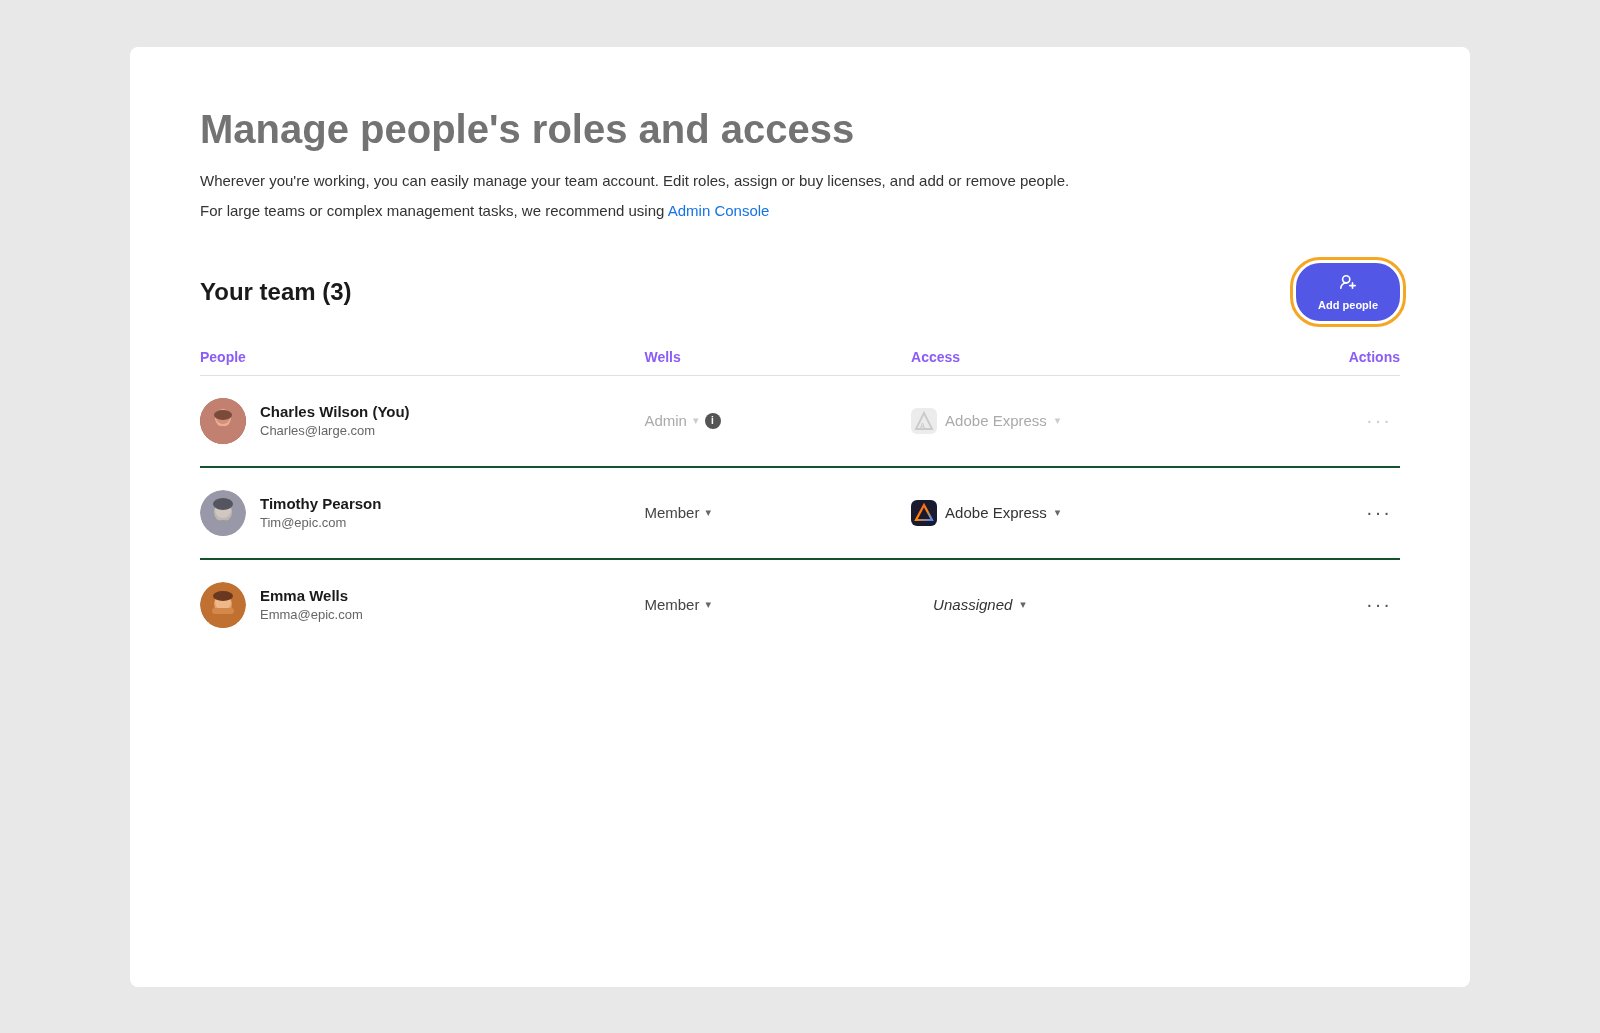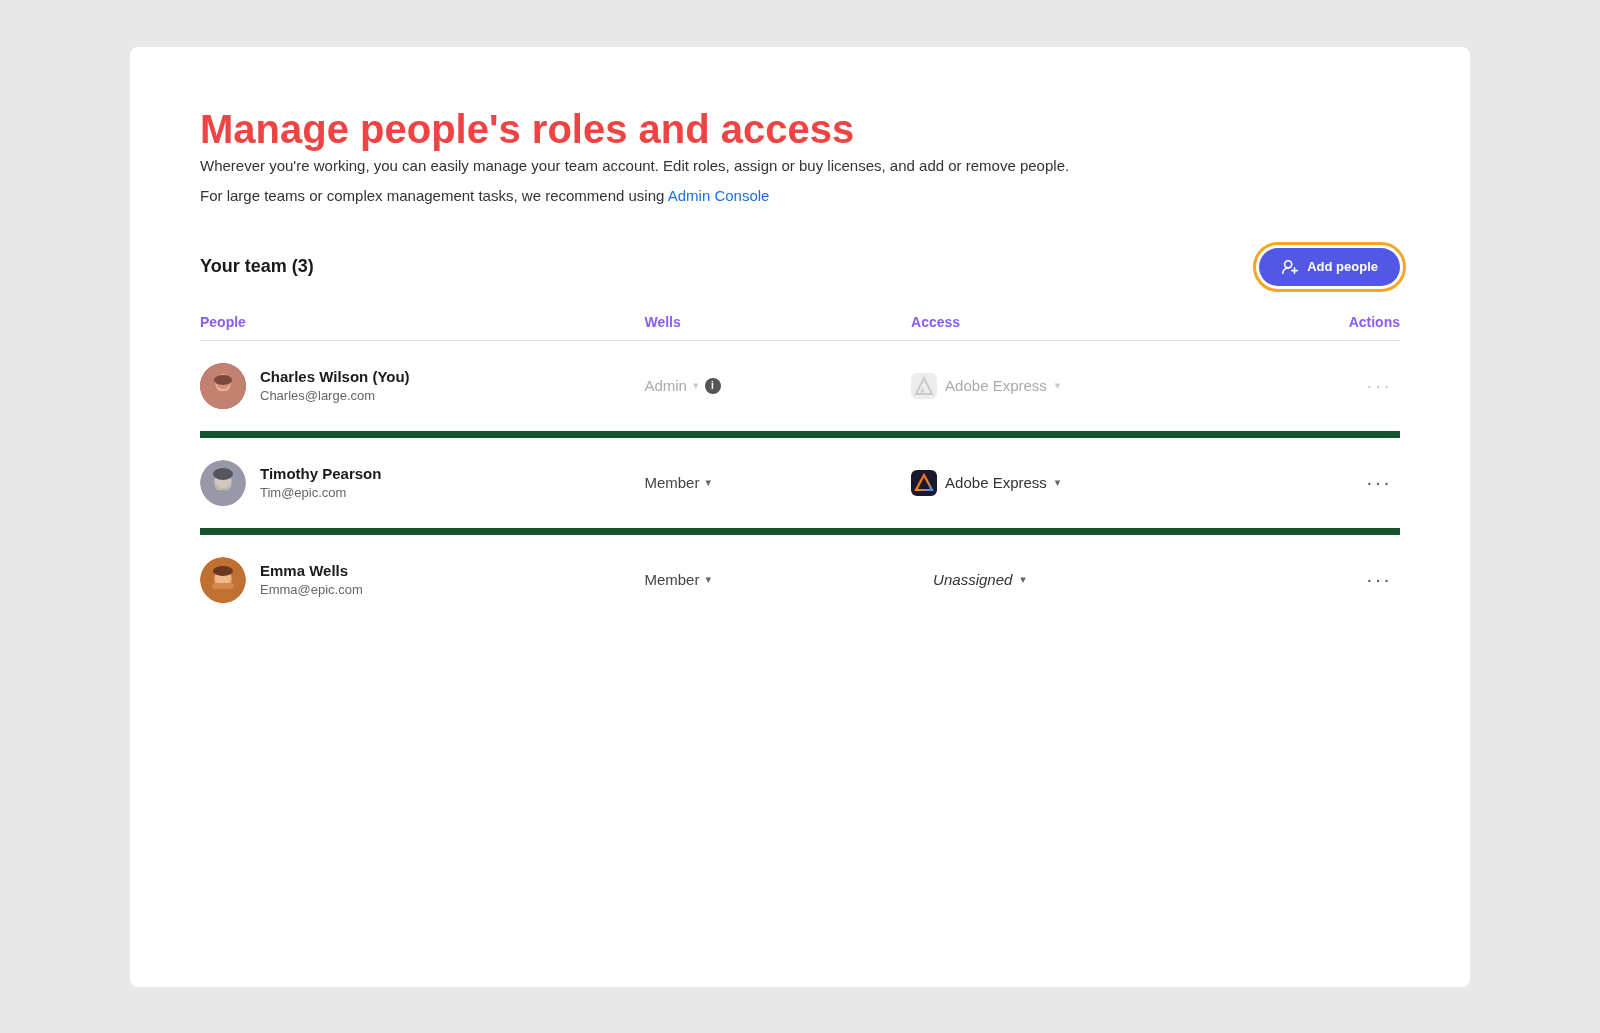--- a/index.html
+++ b/index.html
@@ -15,22 +15,22 @@
     .card {
       background: #ffffff;
       border-radius: 8px;
       width: 1340px;
       min-height: 940px;
       padding: 60px 70px;
     }
     .page-title {
       font-size: 40px;
       font-weight: 800;
-      color: #ef4444;
-      margin-bottom: 3px;
+      color: #737373;
+      margin-bottom: 18px;
       line-height: 1.1;
     }
     .description {
       font-size: 15px;
       color: #333;
       line-height: 1.6;
       margin-bottom: 6px;
     }
     .admin-link {
       color: #1473e6;
@@ -38,59 +38,60 @@
     }
 
     .team-header {
       display: flex;
       align-items: center;
       justify-content: space-between;
       margin-top: 40px;
       margin-bottom: 28px;
     }
     .team-title {
-      font-size: 18px;
+      font-size: 24px;
       font-weight: 700;
       color: #1a1a1a;
     }
     .add-people-btn {
       background: #5258e5;
       color: #fff;
       border: none;
       border-radius: 24px;
       padding: 10px 22px;
-      font-size: 13px;
+      font-size: 11px;
       font-weight: 600;
       cursor: pointer;
       display: flex;
       align-items: center;
       gap: 8px;
       outline: 3px solid #f5a623;
       outline-offset: 3px;
+      flex-direction: column;
     }
 
     .table-header {
       display: grid;
       grid-template-columns: 2fr 1.2fr 1.5fr 0.7fr;
       padding: 0 0 10px 0;
       border-bottom: 1px solid #e0e0e0;
     }
     .table-header-cell {
       font-size: 14px;
       font-weight: 700;
       color: #8b5cf6;
     }
     .table-header-cell:last-child { text-align: right; }
 
     .table-row {
       display: grid;
       grid-template-columns: 2fr 1.2fr 1.5fr 0.7fr;
       align-items: center;
       padding: 22px 0;
-      border-bottom: 7px solid #14532d;
+      border-bottom: 2px solid #14532d;
     }
     .table-row:last-child { border-bottom: none; }
 
     .person-cell {
       display: flex;
       align-items: center;
       gap: 14px;
     }
     .avatar {
       width: 46px;

